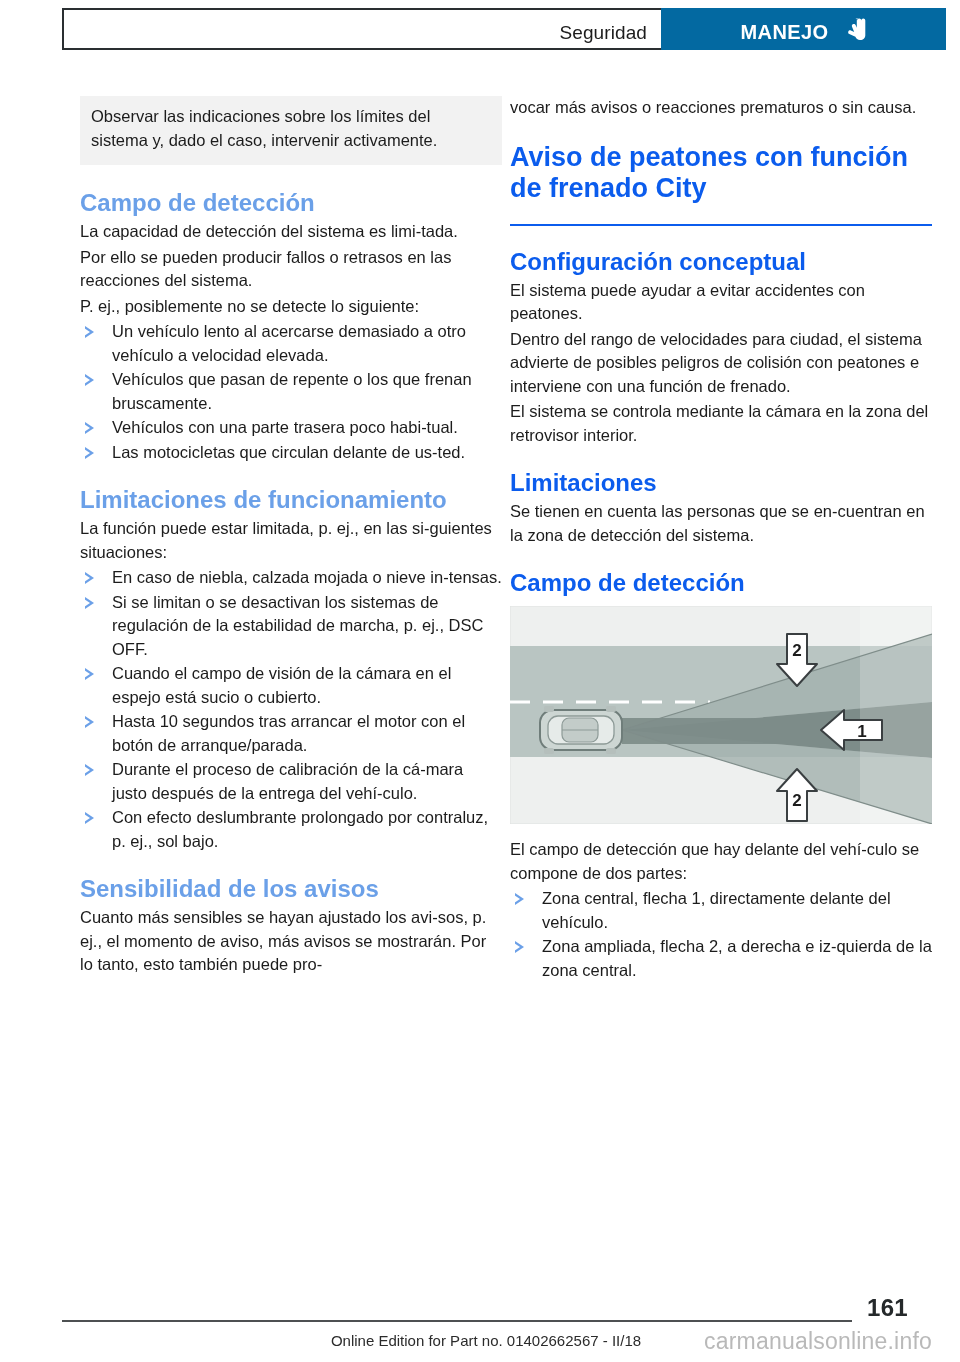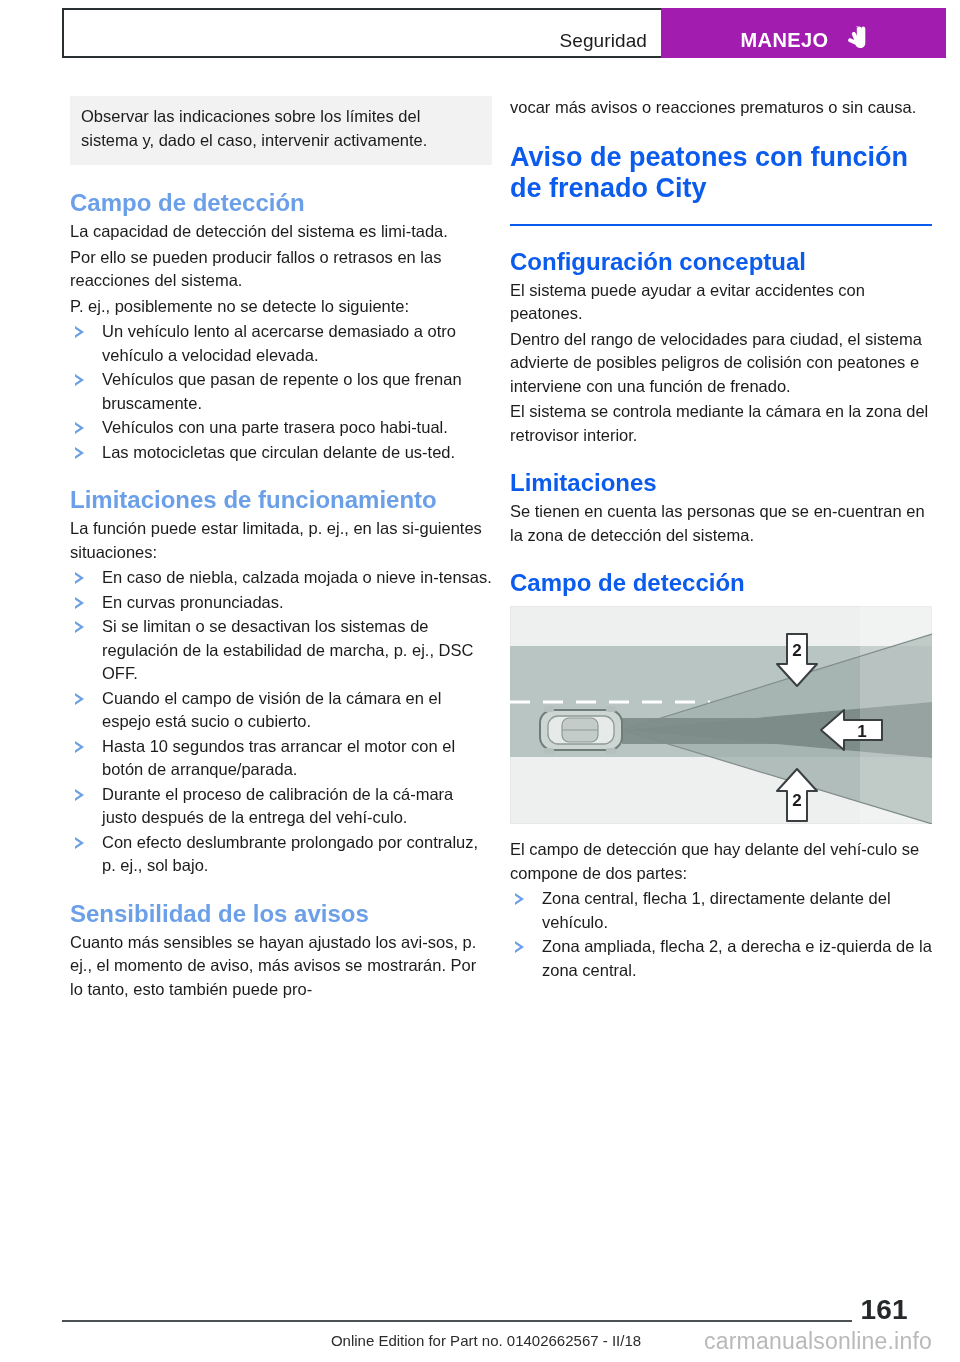--- a/index.html
+++ b/index.html
@@ -10,63 +10,63 @@
     font-family: "Liberation Sans", sans-serif;
     color: #1c1c1c;
     position: relative;
     overflow: hidden;
   }
 
   
   .header {
     position: absolute;
     top: 8px; left: 62px; right: 14px;
-    height: 50px;
+    height: 42px;
     display: flex;
     align-items: stretch;
   }
   .header-left {
     flex: 1 1 auto;
     border: 2px solid #2a2f31;
     border-right: none;
     background: #fff;
     display: flex;
     align-items: flex-end;
     justify-content: flex-end;
     padding: 0 14px 4px 0;
   }
   .header-left .sec {
     font-size: 19px;
     color: #1c1c1c;
     letter-spacing: .1px;
   }
   .header-right {
     flex: 0 0 285px;
-    background: #a21caf;
+    background: #0369a1;
     display: flex;
     align-items: flex-end;
     justify-content: center;
     gap: 16px;
     padding: 0 0 6px 0;
   }
   .header-right .man {
     font-size: 20px;
     font-weight: bold;
     color: #ffffff;
     letter-spacing: .4px;
   }
   .hand-icon { width: 22px; height: 26px; display:block; }
 
   
   .col {
     position: absolute;
     top: 96px;
     width: 422px;
   }
-  .col-left  { left: 70px; }
+  .col-left  { left: 80px; }
   .col-right { left: 510px; }
 
   
   .notebox {
     background: #f2f2f2;
     padding: 9px 11px 11px 11px;
     margin-bottom: 26px;
   }
   .notebox p { margin: 0; }
 
@@ -132,21 +132,21 @@
     position: absolute;
     left: 62px;
     width: 790px;
     top: 1320px;
     border-top: 2px solid #4d5052;
   }
   .pageno {
     position: absolute;
     right: 52px;
     top: 1294px;
-    font-size: 28px;
+    font-size: 24px;
     font-weight: bold;
     color: #25292b;
     letter-spacing: .3px;
   }
   .footer-line {
     position: absolute;
     left: 12px; right: 0;
     top: 1332px;
     text-align: center;
     font-size: 15px;
@@ -195,21 +195,20 @@
     <li><span class="tri"></span><span>Vehículos que pasan de repente o los que frenan bruscamente.</span></li>
     <li><span class="tri"></span><span>Vehículos con una parte trasera poco habi-tual.</span></li>
     <li><span class="tri"></span><span>Las motocicletas que circulan delante de us-ted.</span></li>
   </ul>
 
   <h2 class="sub soft">Limitaciones de funcionamiento</h2>
   <p class="body">La función puede estar limitada, p. ej., en las si-guientes situaciones:</p>
 
   <ul class="bullets">
     <li><span class="tri"></span><span>En caso de niebla, calzada mojada o nieve in-tensas.</span></li>
-    <li><span class="tri"></span><span>En curvas pronunciadas.</span></li>
     <li><span class="tri"></span><span>Si se limitan o se desactivan los sistemas de regulación de la estabilidad de marcha, p. ej., DSC OFF.</span></li>
     <li><span class="tri"></span><span>Cuando el campo de visión de la cámara en el espejo está sucio o cubierto.</span></li>
     <li><span class="tri"></span><span>Hasta 10 segundos tras arrancar el motor con el botón de arranque/parada.</span></li>
     <li><span class="tri"></span><span>Durante el proceso de calibración de la cá-mara justo después de la entrega del vehí-culo.</span></li>
     <li><span class="tri"></span><span>Con efecto deslumbrante prolongado por contraluz, p. ej., sol bajo.</span></li>
   </ul>
 
   <h2 class="sub soft">Sensibilidad de los avisos</h2>
   <p class="body">Cuanto más sensibles se hayan ajustado los avi-sos, p. ej., el momento de aviso, más avisos se mostrarán. Por lo tanto, esto también puede pro-</p>
 </div>

